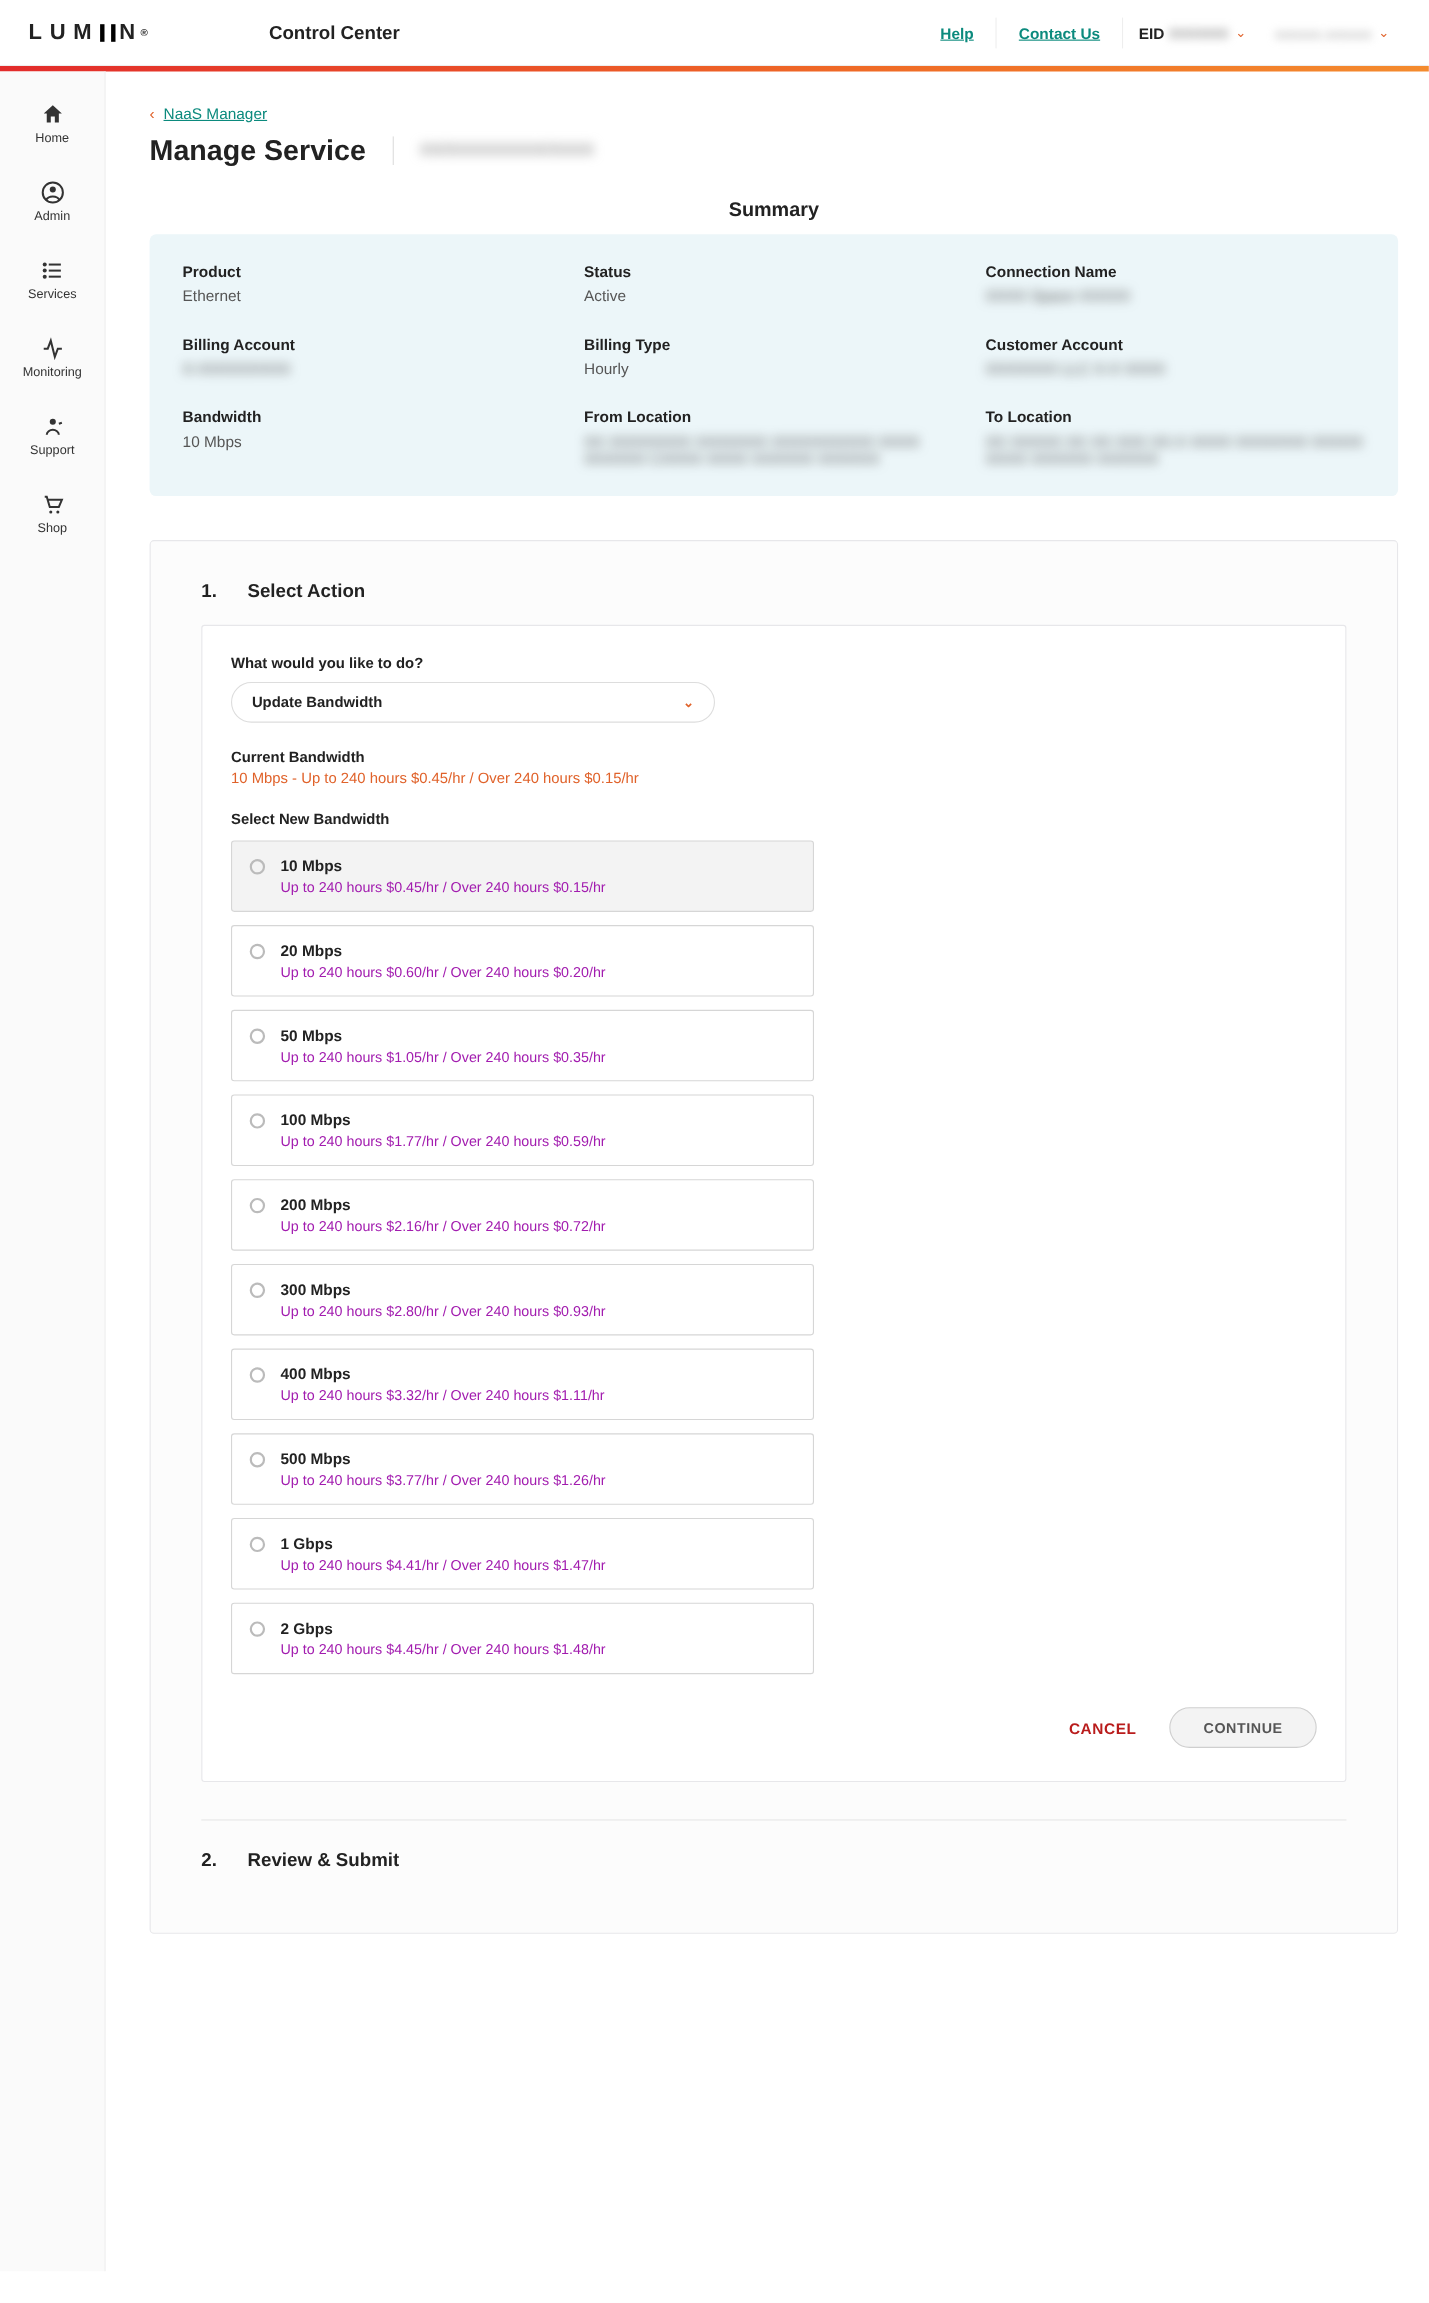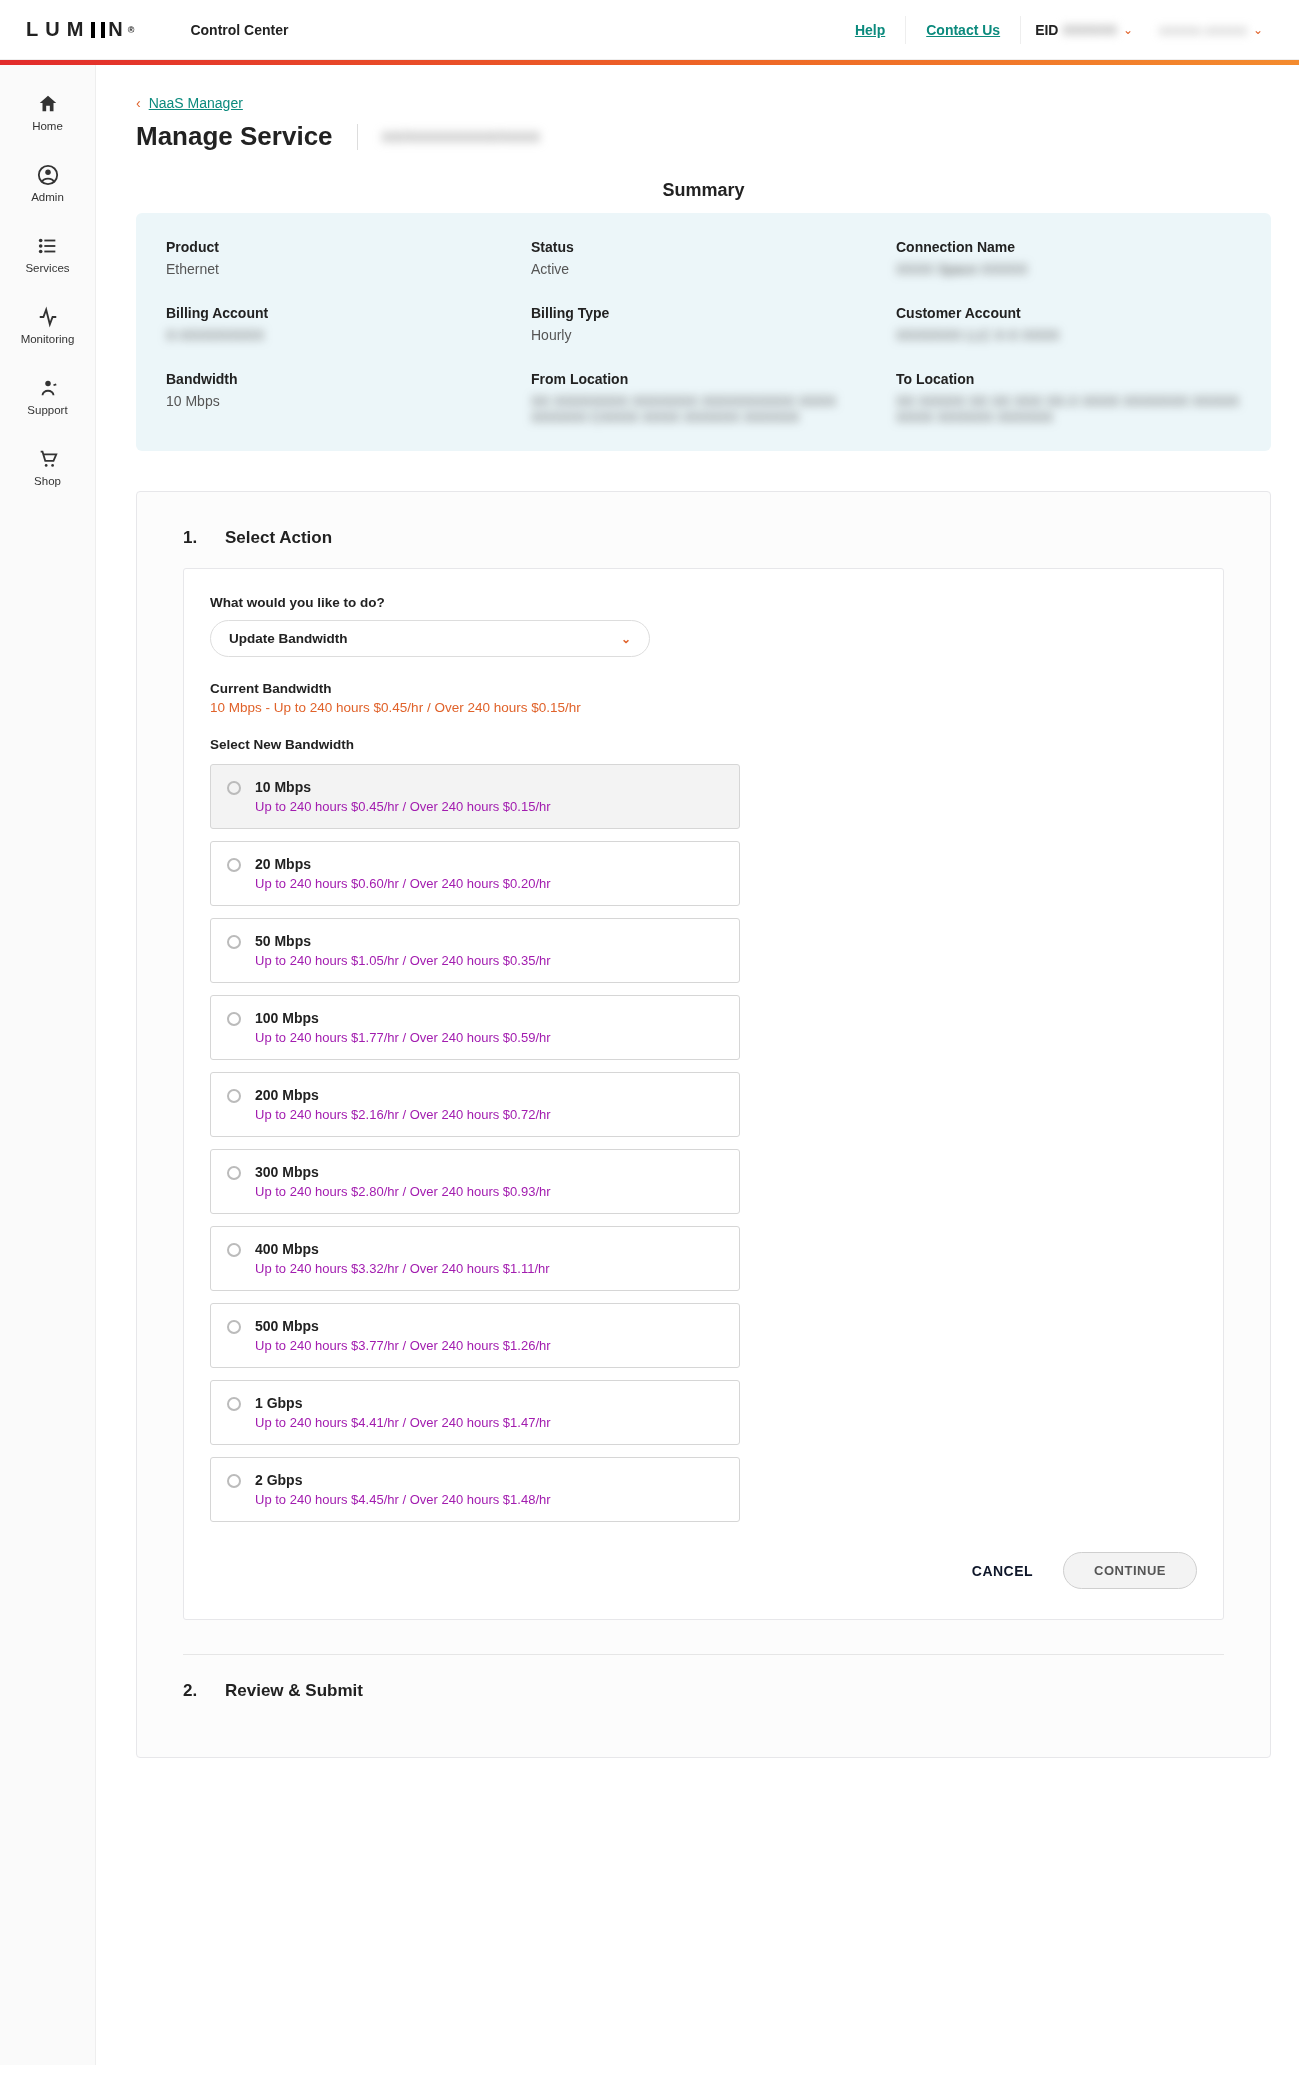--- a/index.html
+++ b/index.html
@@ -25,21 +25,21 @@
 .blur-sm{filter:blur(4px);color:#aaa;}
 
 
 .topbar{
   display:flex;align-items:center;height:60px;
   padding:0 26px;border-bottom:1px solid #eee;
 }
 .logo{font-weight:700;letter-spacing:5px;font-size:20px;display:flex;align-items:center;gap:2px;}
 .logo .half{display:inline-block;width:14px;height:16px;border-left:4px solid #000;border-right:4px solid #000;margin:0 1px;}
 .logo sup{font-size:9px;letter-spacing:0;margin-left:-2px;}
-.app-title{margin-left:56px;font-weight:700;font-size:14px;}
+.app-title{margin-left:110px;font-weight:700;font-size:17px;}
 .topbar .spacer{flex:1;}
 .top-link{color:var(--teal);text-decoration:underline;font-weight:600;font-size:14px;margin:0 12px;cursor:pointer;}
 .vdiv{width:1px;height:28px;background:#eee;margin:0 8px;}
 .eid{font-weight:700;font-size:14px;margin-left:6px;}
 .chev{color:var(--orange);font-size:12px;margin:0 10px 0 6px;}
 
 .accent-bar{height:5px;background:linear-gradient(90deg,#e22b2b 0%,#ef6a26 60%,#f48b2e 100%);}
 
 
 .shell{display:flex;min-height:2000px;}
@@ -92,21 +92,21 @@
   border:1px solid #d6d6d6;border-radius:3px;padding:14px 16px 14px 44px;
   position:relative;margin-bottom:12px;background:#fff;cursor:pointer;
 }
 .opt.selected{background:#f3f3f3;}
 .opt .radio{position:absolute;left:16px;top:16px;width:14px;height:14px;border:2px solid #bbb;border-radius:50%;}
 .opt-title{font-weight:700;font-size:14px;}
 .opt-sub{color:#a21caf;font-size:13px;margin-top:4px;}
 
 
 .actions{display:flex;justify-content:flex-end;gap:24px;margin-top:30px;align-items:center;}
-.btn-cancel{color:#0f172a;font-weight:700;font-size:14px;letter-spacing:.5px;background:none;border:none;cursor:pointer;}
+.btn-cancel{color:#b91c1c;font-weight:700;font-size:14px;letter-spacing:.5px;background:none;border:none;cursor:pointer;}
 .btn-continue{
   background:#f3f3f3;border:1px solid #cfcfcf;border-radius:24px;
   padding:10px 30px;font-weight:700;font-size:13px;letter-spacing:.5px;cursor:pointer;color:#555;
 }
 
 hr.sep{border:none;border-top:1px solid #e6e6e6;margin:34px 0 26px 0;}
 </style>
 </head>
 <body>
 

